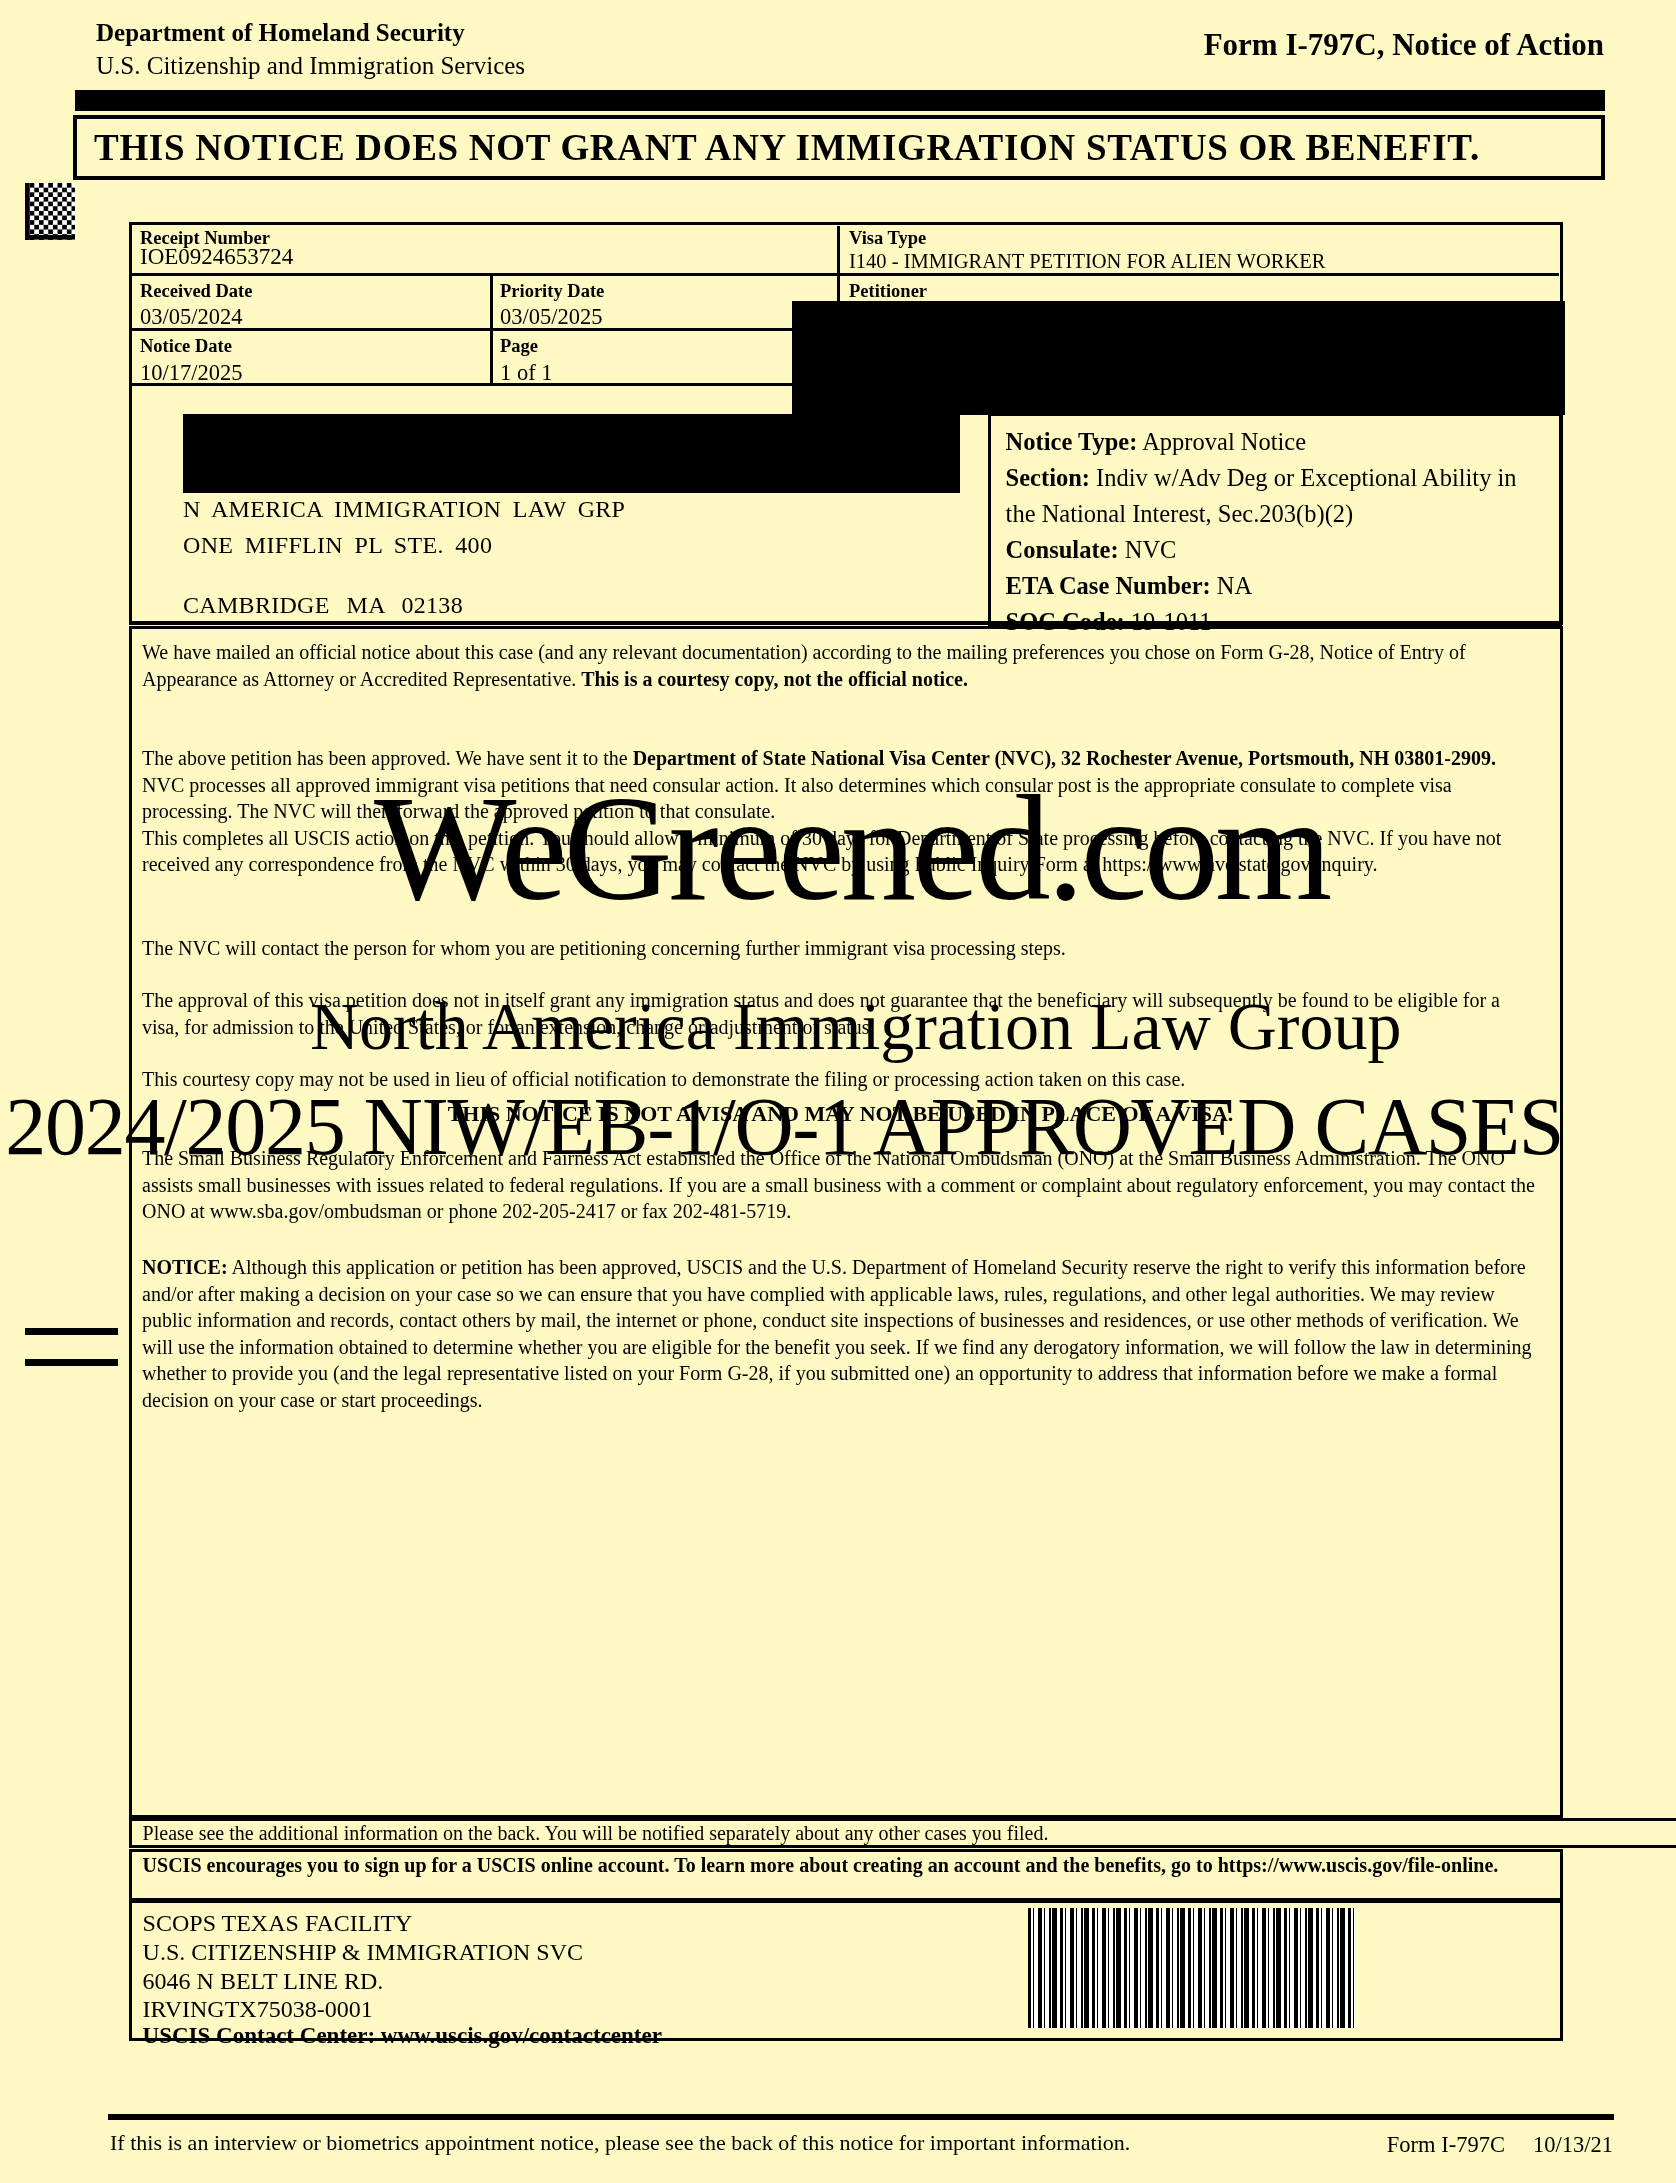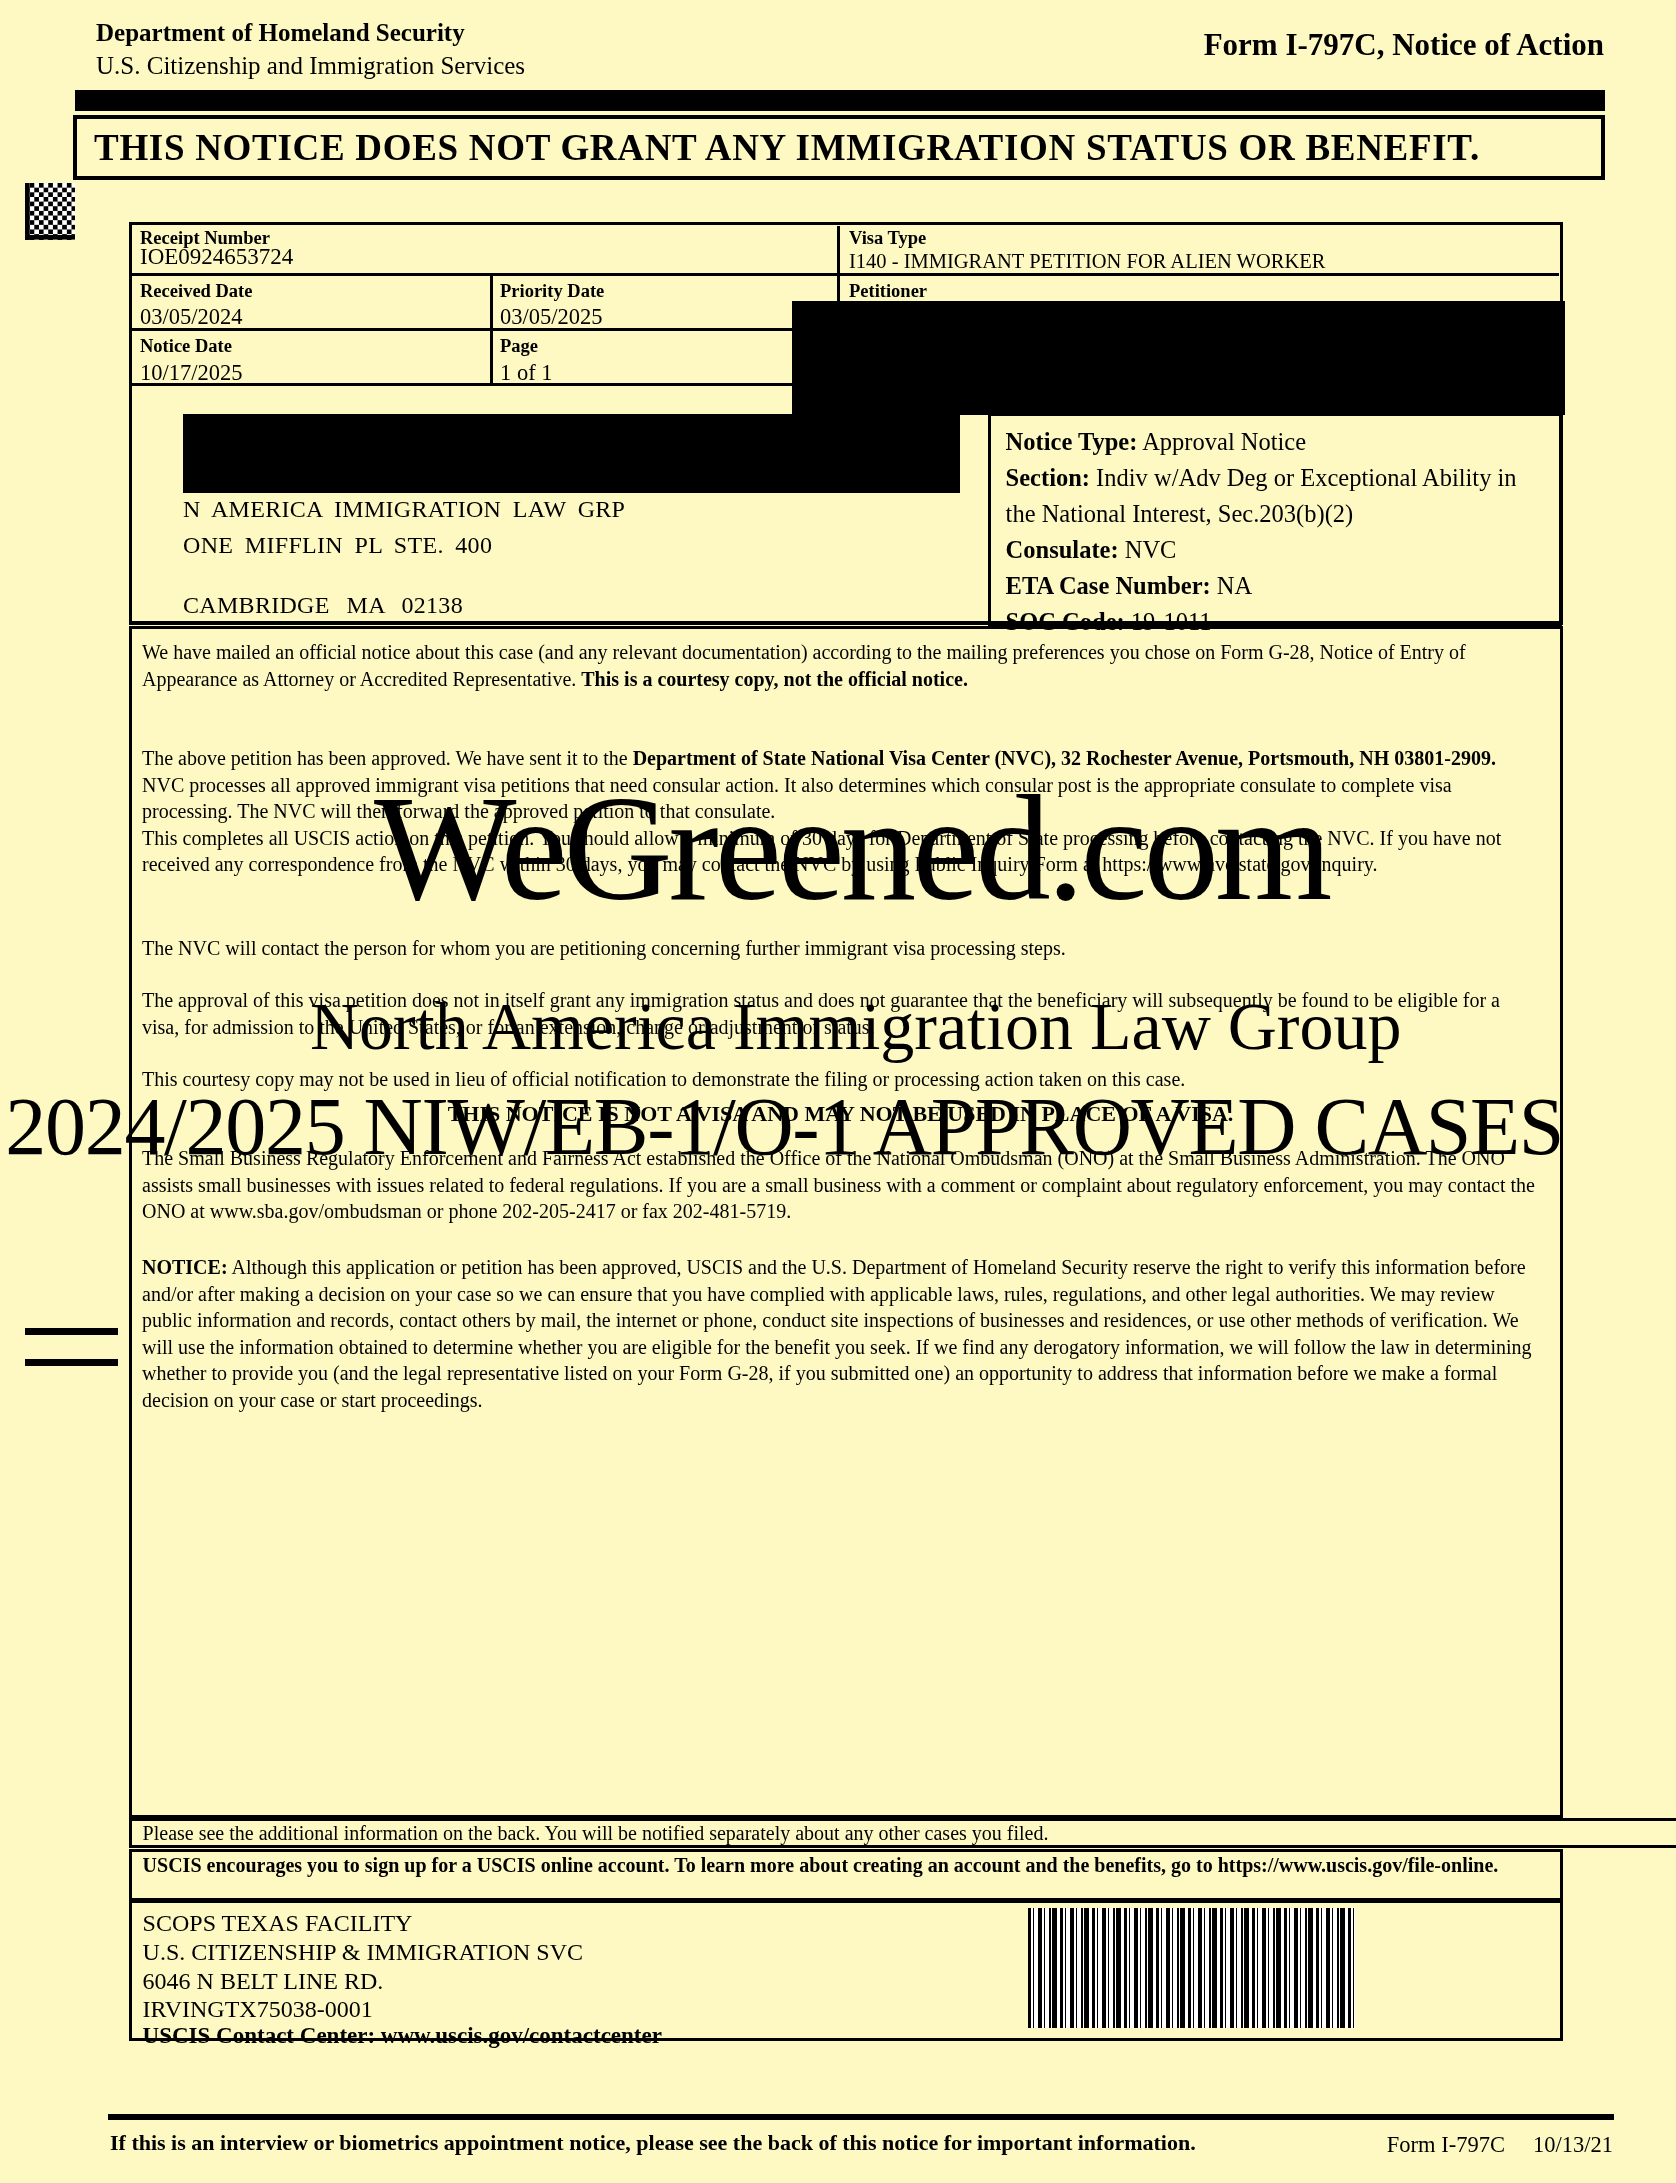--- a/index.html
+++ b/index.html
@@ -58,21 +58,21 @@
     background:repeating-linear-gradient(90deg,
       #000 0 2.6px, #fff 2.6px 4.6px, #000 4.6px 6px, #fff 6px 10px,
       #000 10px 14px, #fff 14px 16px, #000 16px 17px, #fff 17px 21px,
       #000 21px 23px, #fff 23px 24.5px, #000 24.5px 29px, #fff 29px 32px); }
 
   
   .regmark { left:24.5px; width:93px; background:#000; }
 
   
   .footrule { left:108px; top:2114px; width:1506px; height:6px; background:#000; }
-  .footnote { left:110px; top:2130px; font-size:22px; font-weight:bold; white-space:nowrap; }
+  .footnote { left:110px; top:2130px; font-size:22px; font-weight:normal; white-space:nowrap; }
   .footright { left:1282px; top:2132px; width:331px; text-align:right; font-size:22.5px; white-space:nowrap; }
   .footright span { margin-left:28px; }
 
   
   .wm { position:absolute; white-space:nowrap; pointer-events:none; z-index:6;
         font-family:"Liberation Serif", serif; color:#000; line-height:1; }
   .wm1 { left:374px; top:773px; font-size:151px; letter-spacing:-4px; }
   .wm2 { left:310px; top:992px; font-size:68px; }
   .wm3 { left:5.3px;   top:1086px; font-size:82px; letter-spacing:-1.3px; }
   .wm4 { left:372px; top:1174px; font-size:85px; letter-spacing:-2px; }

